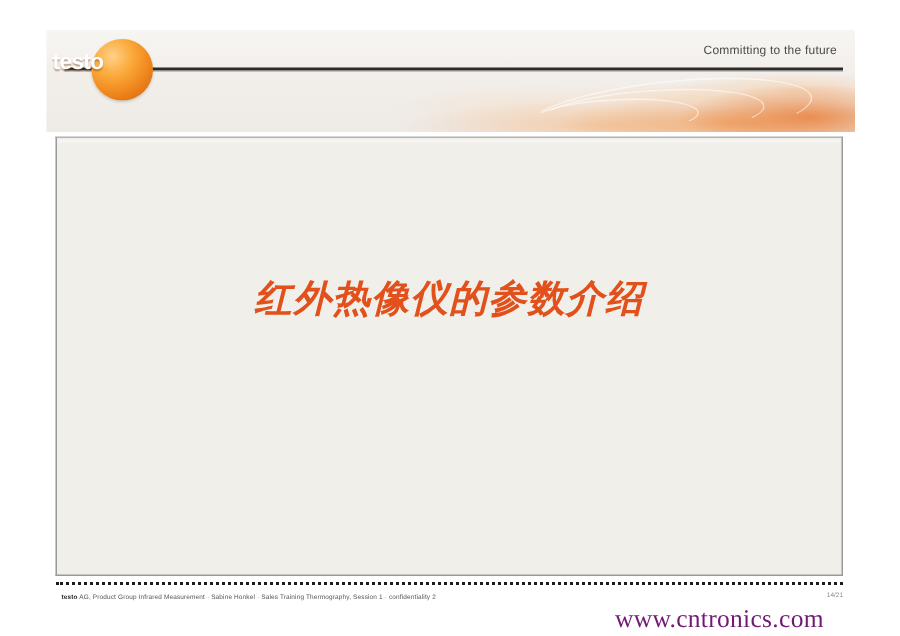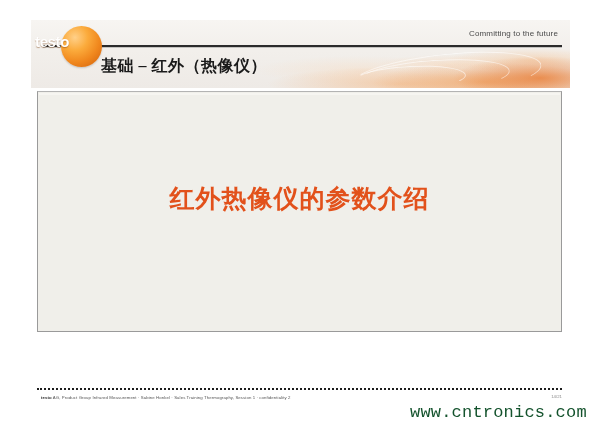--- a/index.html
+++ b/index.html
@@ -138,25 +138,26 @@
     z-index: 3;
     white-space: nowrap;
   }
 
   
   .content {
     position: absolute;
     left: 6px;
     top: 71px;
     width: 525px;
-    height: 241px;
+    height: 293px;
     background: #f0efea;
     border: 1px solid #9a9a9a;
     border-top-color: #b3b3b3;
     box-sizing: border-box;
+    font-style: italic;
   }
   .content-inner-hl {
     position: absolute;
     left: 1px; top: 1px; right: 1px;
     height: 2px;
     background: #f6f5f1;
   }
   .headline {
     position: absolute;
     left: 0;
@@ -195,23 +196,23 @@
     top: 374px;
     font-size: 4.3px;
     color: #8a8a8a;
   }
 
   
   .watermark {
     position: absolute;
     left: 410px;
     top: 403px;
-    font-family: Liberation Mono, monospace;
+    font-family: Liberation Serif, serif;
     font-size: 17px;
-    color: #14532d;
+    color: #701a75;
     letter-spacing: .2px;
     white-space: nowrap;
   }
 </style>
 </head>
 <body>
 
 <div id="slide">
 
   <div class="header">
@@ -224,21 +225,20 @@
     <div class="header-rule"></div>
     <div class="header-rule-soft"></div>
 
     <div class="logo">
       <div class="logo-ball"></div>
     </div>
     <div class="logo-text">testo</div>
 
     <div class="tagline">Committing to the future</div>
 
-    <div class="slide-title">基础 – 红外（热像仪）</div>
   </div>
 
   <div class="content">
     <div class="content-inner-hl"></div>
     <div class="headline">红外热像仪的参数介绍</div>
   </div>
 
   <div class="footer-rule"></div>
   <div class="footer-text"><b>testo</b> <span>AG, Product Group Infrared Measurement · Sabine Honkel · Sales Training Thermography, Session 1 · confidentiality 2</span></div>
   <div class="footer-page">14/21</div>

